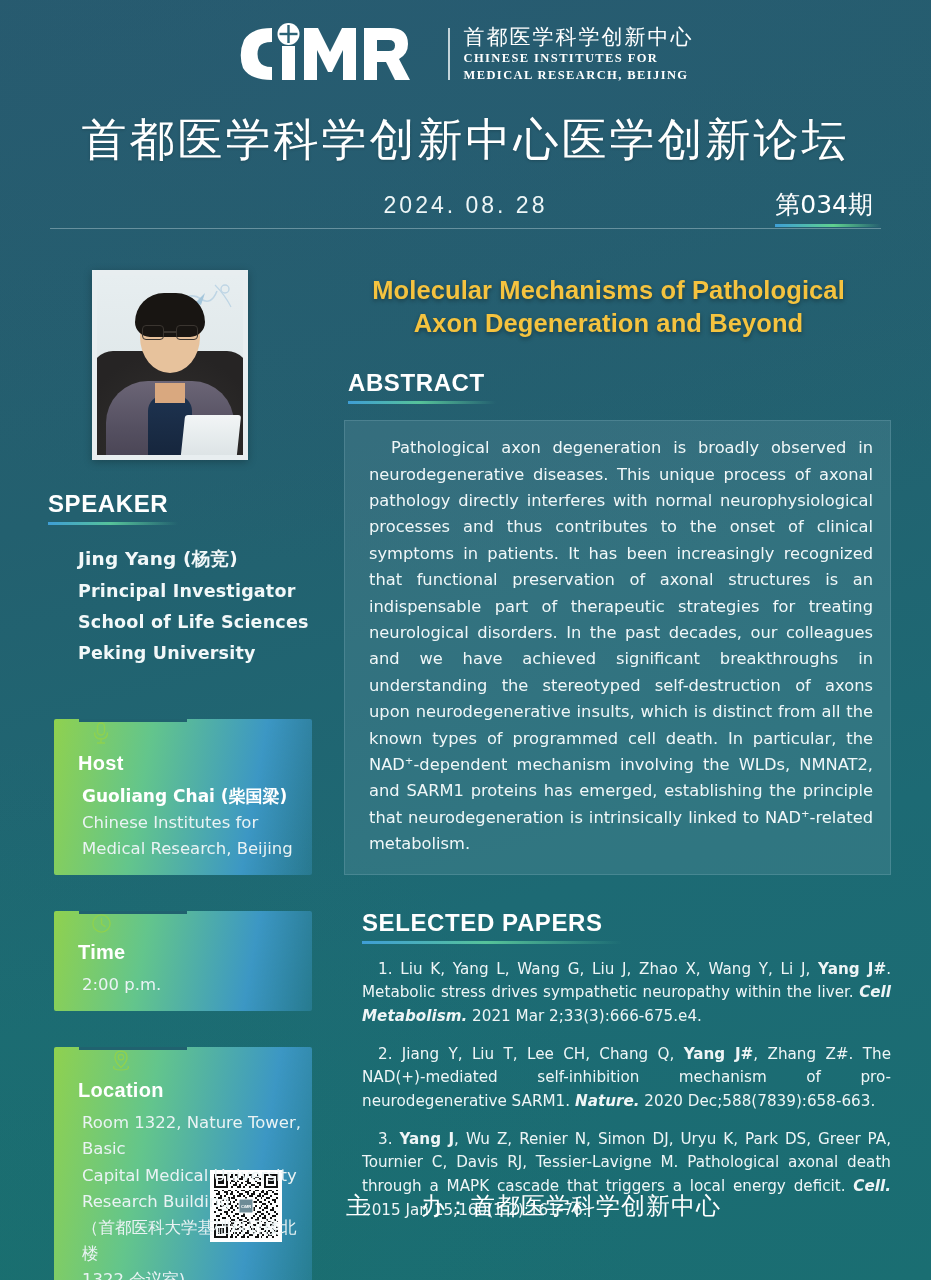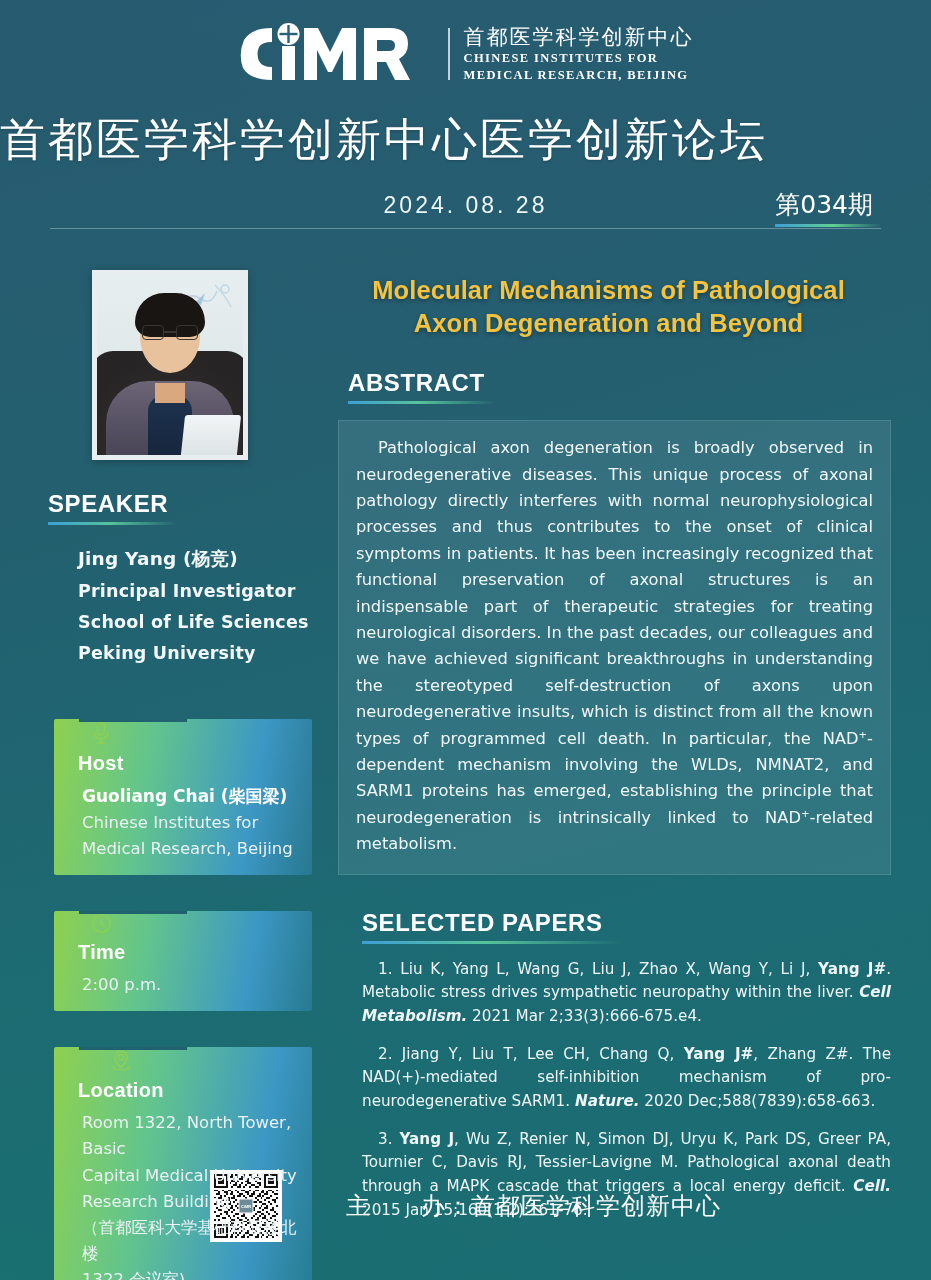--- a/index.html
+++ b/index.html
@@ -36,21 +36,21 @@
   .logo-cn {
     font-size: 21px; letter-spacing: 2px; color: #fff; line-height: 1.15;
     font-family: "DejaVu Sans", sans-serif; font-weight: 500;
   }
   .logo-en {
     font-size: 12.5px; letter-spacing: 1.4px; line-height: 1.3;
     font-family: "Liberation Serif", serif; font-weight: bold; color: #fff;
   }
 
   .forum-title {
-    text-align: left; margin-top: 24px;
+    text-align: center; margin-top: 24px;
     font-size: 45px; letter-spacing: 3px; font-weight: 500;
     font-family: "DejaVu Sans", sans-serif;
     text-shadow: 0 1px 3px rgba(0,0,0,.2);
   }
   .meta-row {
     position: relative; margin-top: 22px;
     height: 42px;
   }
   .meta-date {
     position: absolute; left: 50%; transform: translateX(-50%);
@@ -170,24 +170,24 @@
   .talk-title {
     margin: 22px 18px 0 6px; text-align: center;
     color: #f5c33f; font-size: 25.5px; font-weight: bold; line-height: 1.28;
     text-shadow: 0 2px 4px rgba(0,0,0,.35);
     letter-spacing: .1px;
   }
   .abstract-head { margin: 30px 0 0 10px; }
   .papers-head { margin: 34px 0 0 24px; }
 
   .abstract-box {
-    margin: 16px 0 0 0;
+    margin: 16px 0 0 6px;
     background: rgba(126,168,184,.20);
     border: 1px solid rgba(180,215,225,.18);
-    padding: 14px 17px 16px 17px;
+    padding: 14px 17px 16px 24px;
   }
   .abstract-box p {
     font-size: 16.3px; line-height: 1.62; color: #f0f7f8;
     text-align: justify; text-indent: 22px;
     font-family: "DejaVu Sans", sans-serif;
   }
 
   .paper {
     margin: 14px 0 0 24px;
     font-size: 15.2px; line-height: 1.56; color: #eef5f6;
@@ -336,21 +336,21 @@
         <div class="bx"></div>
         <div class="info-title">
           <svg class="ic" width="22" height="23" viewBox="0 0 22 23">
             <path d="M11 2.2 Q17 2.2 17 8.2 Q17 13 11 18.5 Q5 13 5 8.2 Q5 2.2 11 2.2 Z" stroke="#8fd14f" stroke-width="1.4" fill="none"></path>
             <circle cx="11" cy="8.2" r="2.7" stroke="#8fd14f" stroke-width="1.3" fill="none"></circle>
             <path d="M4 17 Q2 21 11 21 Q20 21 18 17" stroke="#8fd14f" stroke-width="1.2" fill="none"></path>
           </svg>
           <span class="ttl">Location</span>
         </div>
         <div class="info-body">
-          <div>Room 1322, North Tower, Basic</div>
+          <div>Room 1322, Nature Tower, Basic</div>
           <div>Capital Medical University</div>
           <div>Research Building</div>
           <div>（首都医科大学基础科研楼北楼</div>
           <div>1322 会议室)</div>
         </div>
       </div>
 
     </div>
 
     <div class="col-right">

